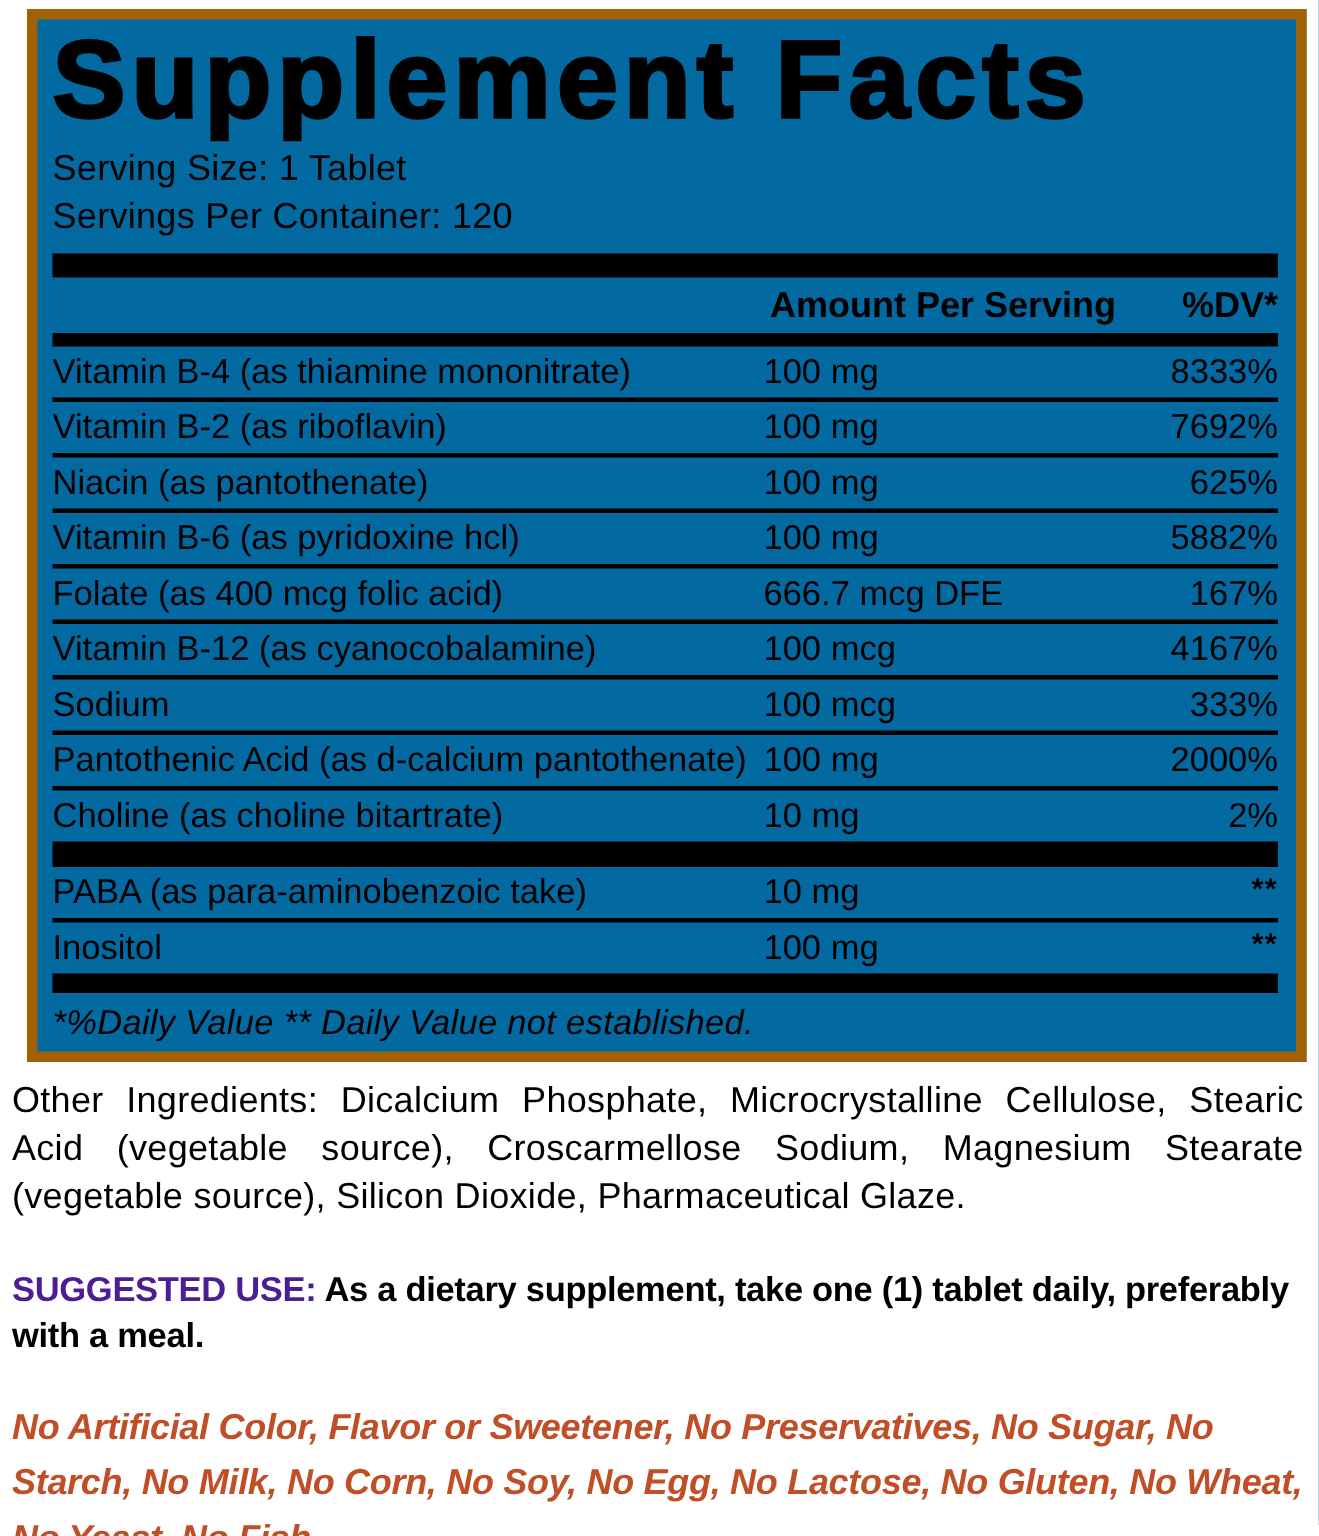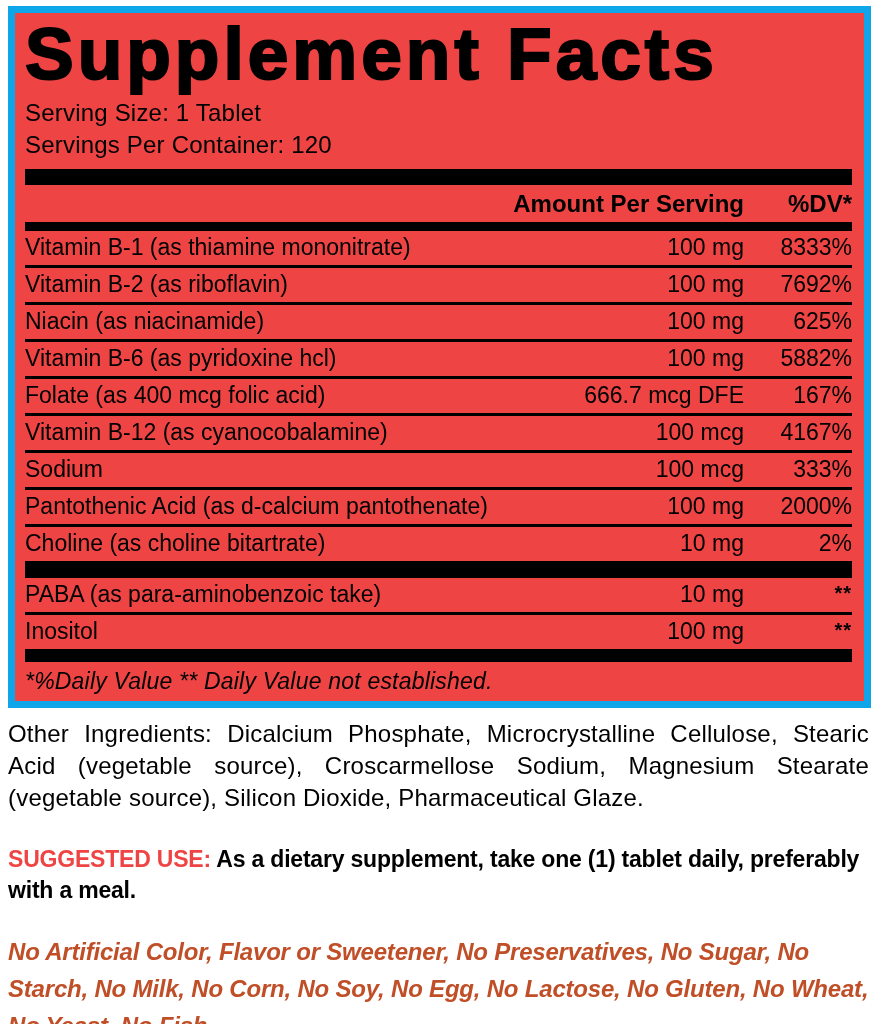--- a/index.html
+++ b/index.html
@@ -8,24 +8,24 @@
     width:879px; height:1024px;
     font-family:"Liberation Sans", sans-serif;
     color:#000;
     position:relative;
     overflow:hidden;
   }
   .label { position:absolute; inset:0; }
 
   
   .facts-box {
-    margin:6px 8px 0 8px;
-    border:7px solid #0ea5e9;
+    margin:6px 8px 0 18px;
+    border:7px solid #a16207;
     padding:2px 12px 4px 10px;
-    background:#ef4444;
+    background:#0369a1;
   }
   .title {
     font-size:73px;
     font-weight:bold;
     letter-spacing:4px;
     line-height:1.02;
     -webkit-text-stroke:2.2px #000;
     white-space:nowrap;
     margin:2px 0 6px 0;
   }
@@ -49,21 +49,21 @@
 
   .row {
     display:grid;
     grid-template-columns: 1fr 235px 108px;
     font-size:23px;
     padding:3px 0 4px 0;
     border-top:3px solid #000;
     align-items:center;
   }
   .row:first-child { border-top:none; }
-  .row .amount { text-align:right; }
+  .row .amount { text-align:left; }
   .row .dv { text-align:right; }
   .row .dv.est { font-size:20px; font-weight:bold; letter-spacing:1px; align-self:start; line-height:1; padding-top:2px; }
 
   .footnote { font-size:23px; padding:6px 0 2px 0; letter-spacing:0.2px;font-style:italic; }
 
   
   .other-ingredients {
     margin:10px 10px 0 8px;
     font-size:24px;
     line-height:1.33;
@@ -72,21 +72,21 @@
   }
   .other-ingredients .lead { font-weight:normal; }
 
   .suggested-use {
     margin:30px 10px 0 8px;
     font-size:23px;
     font-weight:bold;
     line-height:1.38;
     letter-spacing:-0.2px;
   }
-  .suggested-use .lead { color:#ef4444; }
+  .suggested-use .lead { color:#4c1d95; }
 
   .no-statement {
     margin:26px 10px 0 8px;
     font-size:24px;
     font-weight:bold;
     font-style:italic;
     color:#c04e27;
     line-height:1.55;
     letter-spacing:-0.2px;
   }
@@ -106,31 +106,31 @@
     <div class="col-header">
       <span></span>
       <span class="amount-h">Amount Per Serving</span>
       <span class="dv-h">%DV*</span>
     </div>
 
     <div class="bar-medium"></div>
 
     <div id="rows-primary">
         <div class="row">
-          <span class="name">Vitamin B-1 (as thiamine mononitrate)</span>
+          <span class="name">Vitamin B-4 (as thiamine mononitrate)</span>
           <span class="amount">100 mg</span>
           <span class="dv">8333%</span>
         </div>
         <div class="row">
           <span class="name">Vitamin B-2 (as riboflavin)</span>
           <span class="amount">100 mg</span>
           <span class="dv">7692%</span>
         </div>
         <div class="row">
-          <span class="name">Niacin (as niacinamide)</span>
+          <span class="name">Niacin (as pantothenate)</span>
           <span class="amount">100 mg</span>
           <span class="dv">625%</span>
         </div>
         <div class="row">
           <span class="name">Vitamin B-6 (as pyridoxine hcl)</span>
           <span class="amount">100 mg</span>
           <span class="dv">5882%</span>
         </div>
         <div class="row">
           <span class="name">Folate (as 400 mcg folic acid)</span>

